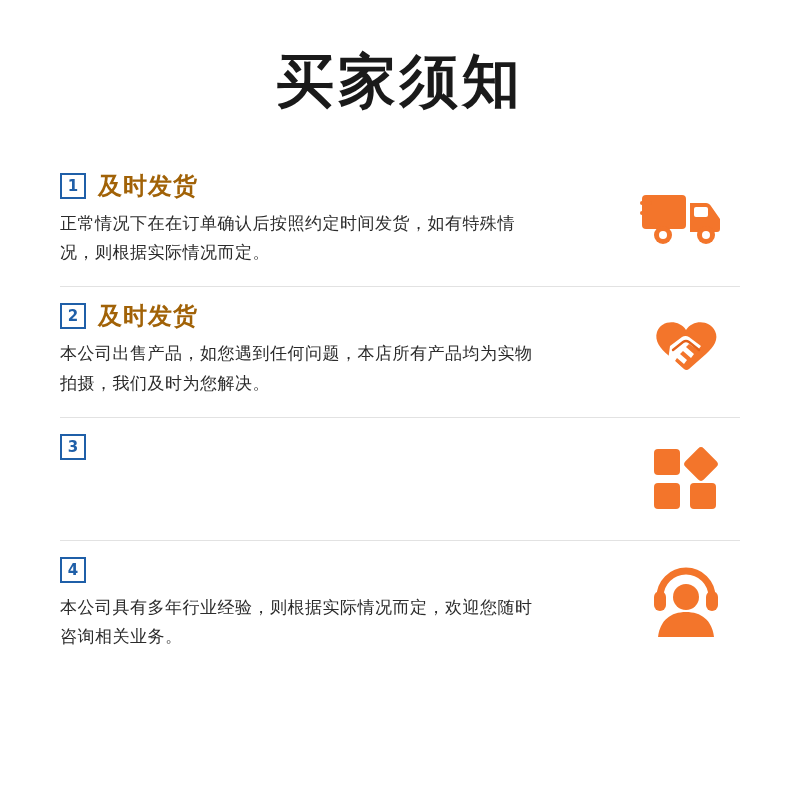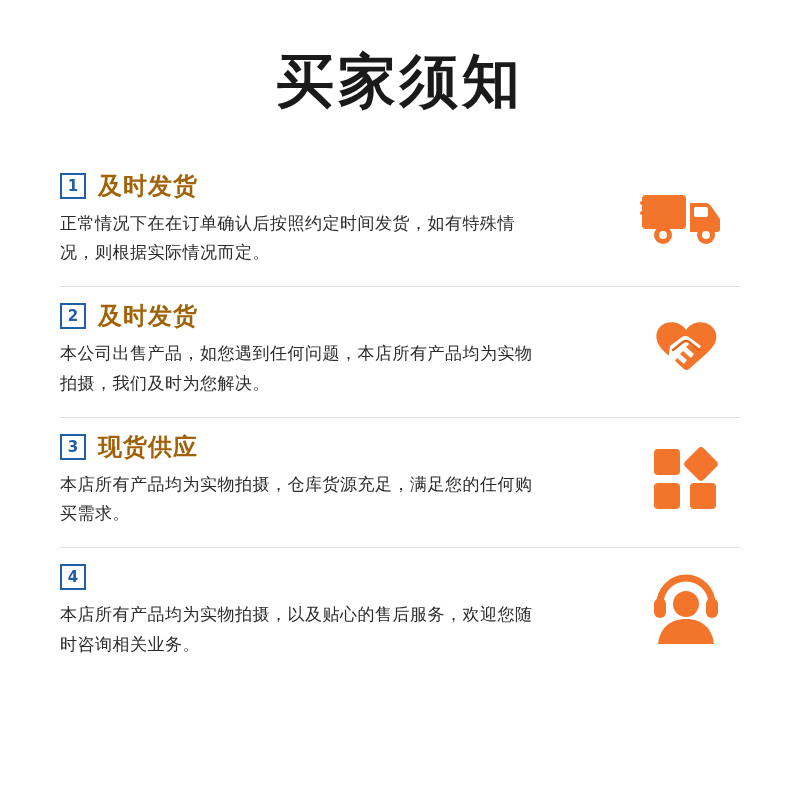--- a/index.html
+++ b/index.html
@@ -147,40 +147,38 @@
           <path d="M30 36 l12-9 c2-1.5 5-1.5 7 0 l12 9 -3 4 -9-6 -3 3 8 7 -3 4 -8-7 -3 3 7 6 -3 4 -7-6 -2 3 5 5 -3 4 -9-9z" fill="#ffffff"></path>
           <path d="M33 40 l10-8 c2-1.4 4-1.4 6 0 l10 8" fill="none" stroke="#e4611a" stroke-width="2.4" stroke-linecap="round"></path>
         </svg>
       </div>
     </div>
 
     <div class="item">
       <div class="item-body">
         <div class="item-head">
           <div class="num-box">3</div>
-          <div class="item-title">现货供应</div>
         </div>
-        <div class="item-desc">本店所有产品均为实物拍摄，仓库货源充足，满足您的任何购买需求。</div>
       </div>
       <div class="item-icon">
         <svg width="80" height="76" viewBox="0 0 80 76" aria-hidden="true">
           <rect x="8" y="8" width="26" height="26" rx="4" fill="#f3752b"></rect>
           <rect x="8" y="42" width="26" height="26" rx="4" fill="#f3752b"></rect>
           <rect x="44" y="42" width="26" height="26" rx="4" fill="#f3752b"></rect>
           <rect x="42" y="10" width="26" height="26" rx="4" fill="#f3752b" transform="rotate(45 55 23)"></rect>
         </svg>
       </div>
     </div>
 
     <div class="item">
       <div class="item-body">
         <div class="item-head">
           <div class="num-box">4</div>
         </div>
-        <div class="item-desc">本店所有产品均为实物拍摄，以及贴心的售后服务，欢迎您随时咨询相关业务。</div>
+        <div class="item-desc">本公司具有多年行业经验，则根据实际情况而定，欢迎您随时咨询相关业务。</div>
       </div>
       <div class="item-icon">
         <svg width="80" height="78" viewBox="0 0 80 78" aria-hidden="true">
           <path d="M14 34 a26 26 0 0 1 52 0" fill="none" stroke="#f3752b" stroke-width="7" stroke-linecap="round"></path>
           <rect x="8" y="28" width="12" height="20" rx="6" fill="#f3752b"></rect>
           <rect x="60" y="28" width="12" height="20" rx="6" fill="#f3752b"></rect>
           <circle cx="40" cy="34" r="13" fill="#f3752b"></circle>
           <path d="M12 74 c2-17 13-25 28-25 s26 8 28 25 z" fill="#f3752b"></path>
         </svg>
       </div>

